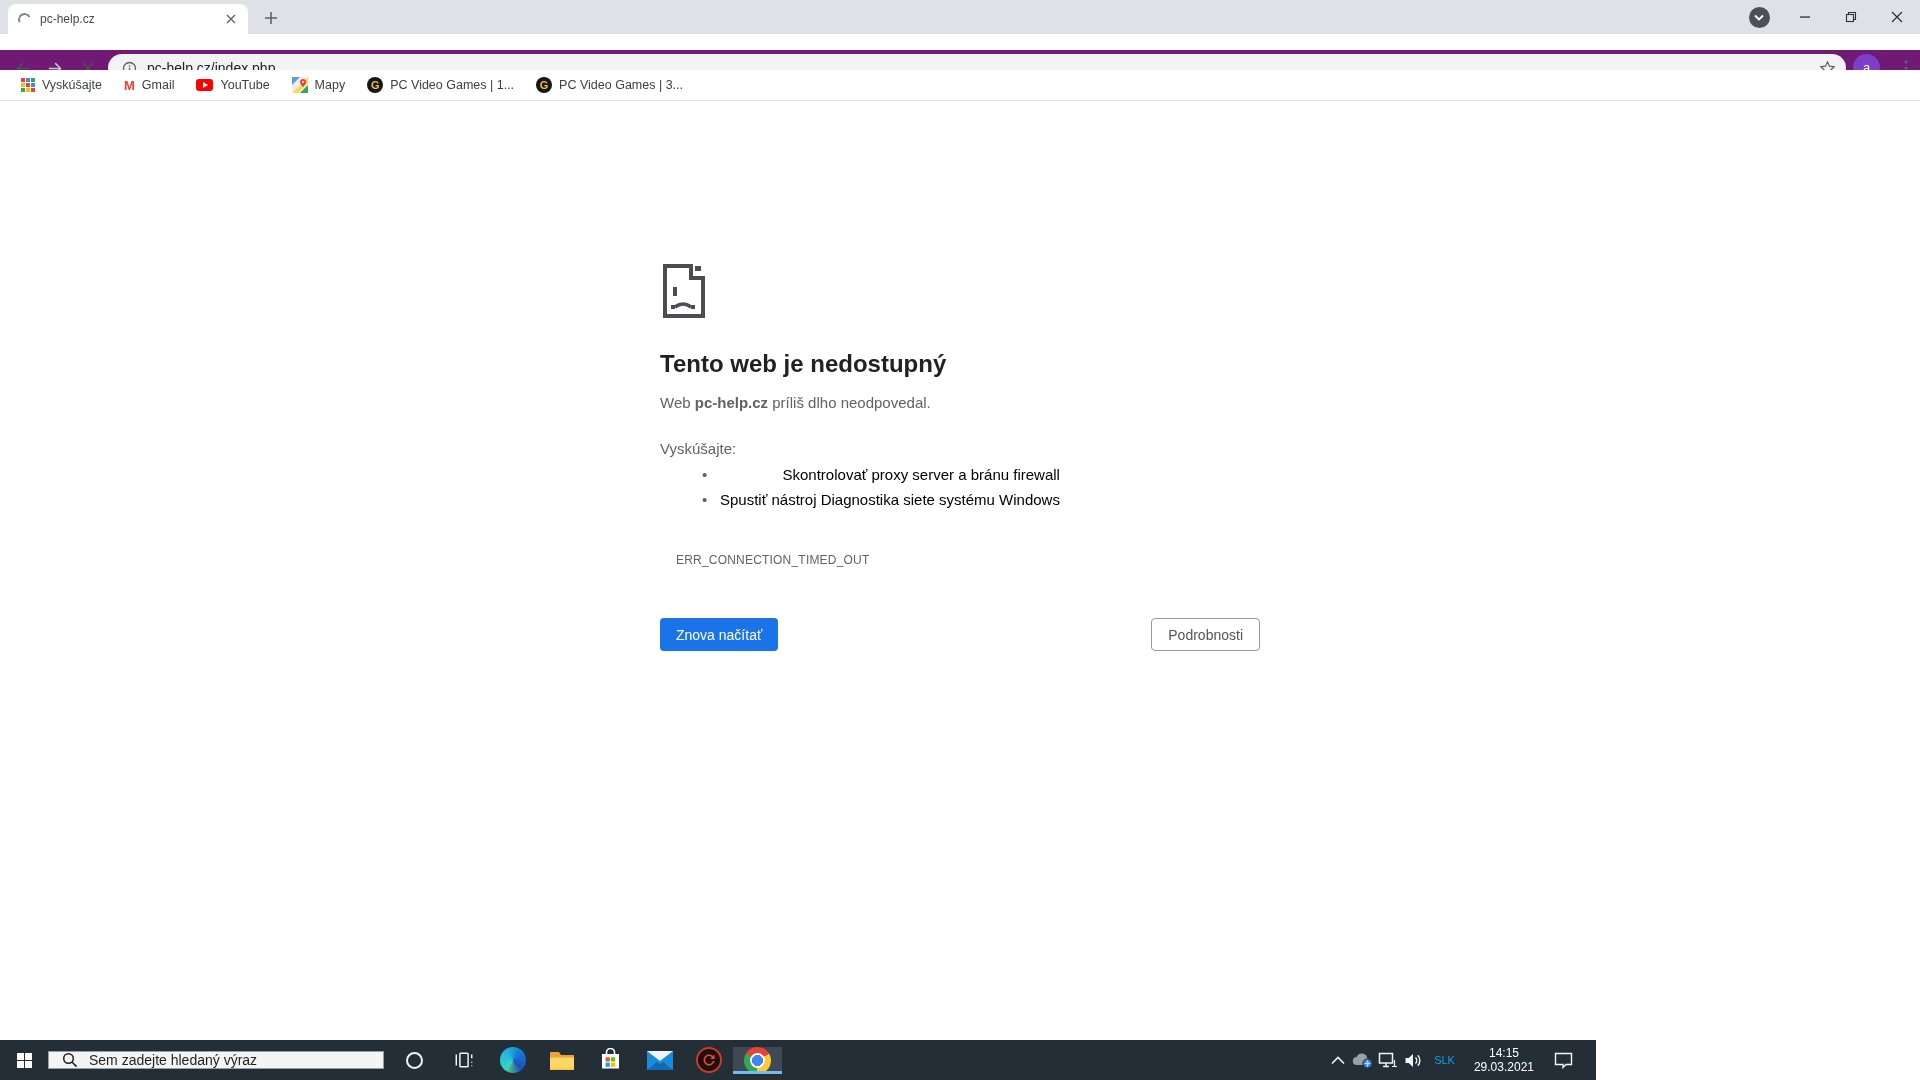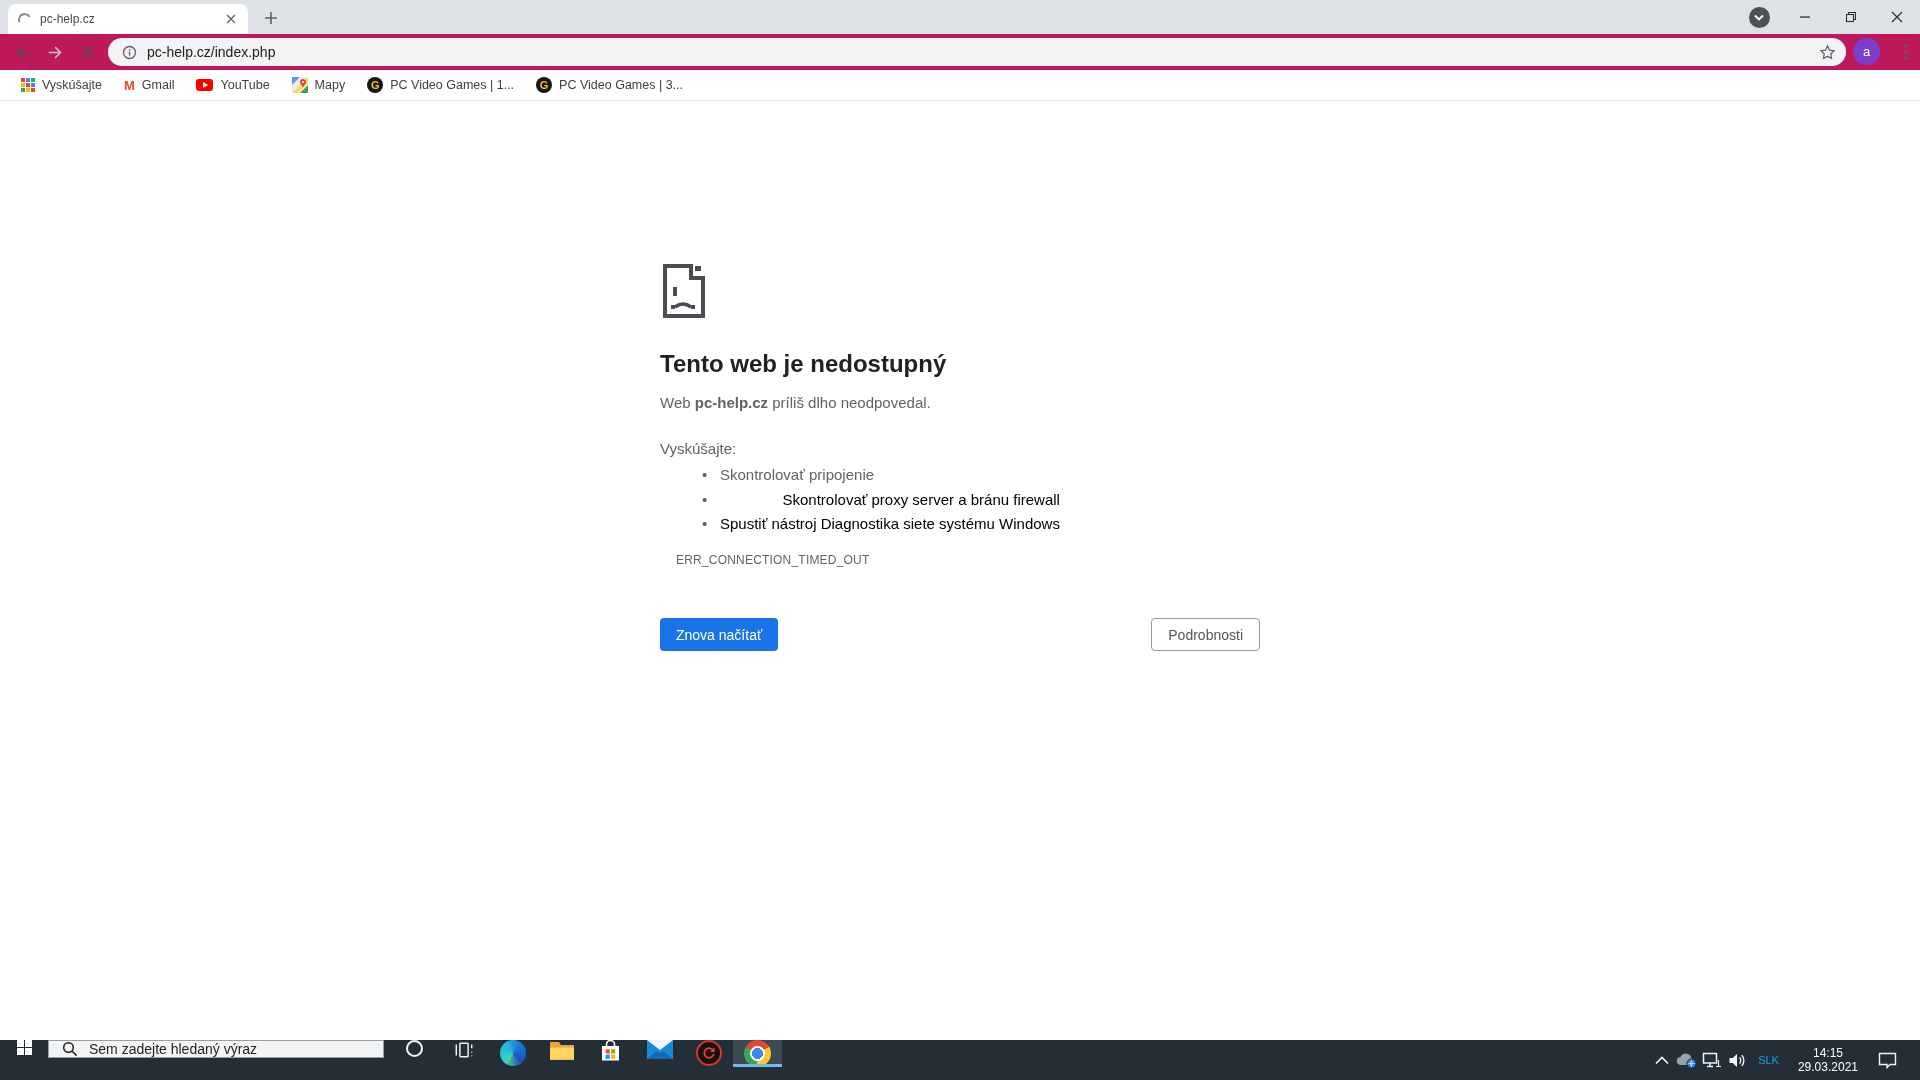--- a/index.html
+++ b/index.html
@@ -18,21 +18,21 @@
   .tab-close { width:18px; height:18px; display:flex; align-items:center; justify-content:center;
                border-radius:50%; cursor:pointer; }
   .newtab { position:absolute; left:258px; top:5px; width:26px; height:26px; border-radius:50%;
             display:flex; align-items:center; justify-content:center; }
   .wincontrols { position:absolute; right:0; top:0; height:34px; display:flex; align-items:center; }
   .wc { width:46px; height:34px; display:flex; align-items:center; justify-content:center; }
   .tabsearch-circle { width:21px; height:21px; border-radius:50%; background:#4d5156;
                       display:flex; align-items:center; justify-content:center; }
 
   
-  .toolbar { position:absolute; left:0; top:34px; width:1920px; height:36px; background:#be185d; }
+  .toolbar { position:absolute; left:0; top:50px; width:1920px; height:36px; background:#701a75; }
   .navbtn { position:absolute; top:4px; width:28px; height:28px; display:flex; align-items:center;
             justify-content:center; border-radius:50%; }
   .omnibox { position:absolute; left:108px; top:4px; width:1738px; height:28px; background:#f1f3f4;
              border-radius:14px; display:flex; align-items:center; padding:0 10px 0 14px; }
   .url { font-size:14px; color:#202124; margin-left:10px; }
   .star { margin-left:auto; }
   .avatar { position:absolute; left:1853px; top:4px; width:27px; height:27px; border-radius:50%;
             background:#7b3fc9; color:#fff; font-size:13px; display:flex; align-items:center;
             justify-content:center; }
   .menudots { position:absolute; left:1894px; top:4px; width:24px; height:28px; display:flex;
@@ -67,22 +67,22 @@
   .errcode { position:absolute; left:16px; top:290px; font-size:12px; color:#5f6368; letter-spacing:.2px; }
   .btnrow { position:absolute; left:0; top:355px; width:600px; height:34px; }
   .btn-reload { position:absolute; left:0; top:0; height:33px; padding:0 16px; background:#1a73e8;
                 color:#fff; font-size:14px; font-weight:500; border:none; border-radius:4px;
                 font-family:inherit; cursor:pointer; }
   .btn-details { position:absolute; right:0; top:0; height:33px; padding:0 16px; background:#fff;
                  color:#50565b; font-size:14px; border:1px solid #969a9e; border-radius:4px;
                  font-family:inherit; cursor:pointer; }
 
   
-  .taskbar { position:absolute; left:0; top:1040px; width:1920px; height:40px; background:#232e37;
-             display:flex; align-items:flex-start; }
+  .taskbar { position:absolute; left:0; top:1040px; width:1596px; height:40px; background:#232e37;
+             display:flex; align-items:center; }
   .tb-start { width:48px; display:flex; align-items:center; justify-content:center; }
   .winlogo { width:15px; height:15px; display:grid; grid-template-columns:7px 7px;
              grid-template-rows:7px 7px; gap:1px; }
   .winlogo i { background:#fdfdfd; }
   .tb-search { width:336px; background:#f3f4f5; border:1px solid #99a0a5; display:flex;
                align-items:center; gap:11px; padding-left:13px; }
   .tb-search span { font-size:14px; color:#1f1f1f; }
   .tb-btn { width:49px; display:flex; align-items:center; justify-content:center; position:relative; }
   .tb-btn.first { margin-left:6px; }
   .tb-btn.active { background:#3d4953; }
@@ -239,21 +239,20 @@
       <rect x="35" y="3" width="6" height="5" fill="#4a4d51"></rect>
       <rect x="13" y="24" width="4" height="9" fill="#4a4d51"></rect>
       <rect x="11" y="42" width="4" height="4" fill="#4a4d51"></rect>
       <rect x="31" y="42" width="4" height="4" fill="#4a4d51"></rect>
       <path d="M15 44q8-6 16 0" fill="none" stroke="#4a4d51" stroke-width="3.6"></path>
     </svg>
     <h1 class="err-title">Tento web je nedostupný</h1>
     <p class="err-msg"><span>Web </span><b>pc-help.cz</b><span> príliš dlho neodpovedal.</span></p>
     <div class="sugg-head">Vyskúšajte:</div>
     <ul class="sugg">
-      <li>Skontrolovať pripojenie</li>
       <li class="link">Skontrolovať proxy server a bránu firewall</li>
       <li class="link">Spustiť nástroj Diagnostika siete systému Windows</li>
     </ul>
     <div class="errcode">ERR_CONNECTION_TIMED_OUT</div>
     <div class="btnrow">
       <button class="btn-reload">Znova načítať</button>
       <button class="btn-details">Podrobnosti</button>
     </div>
   </div>
 </div>

